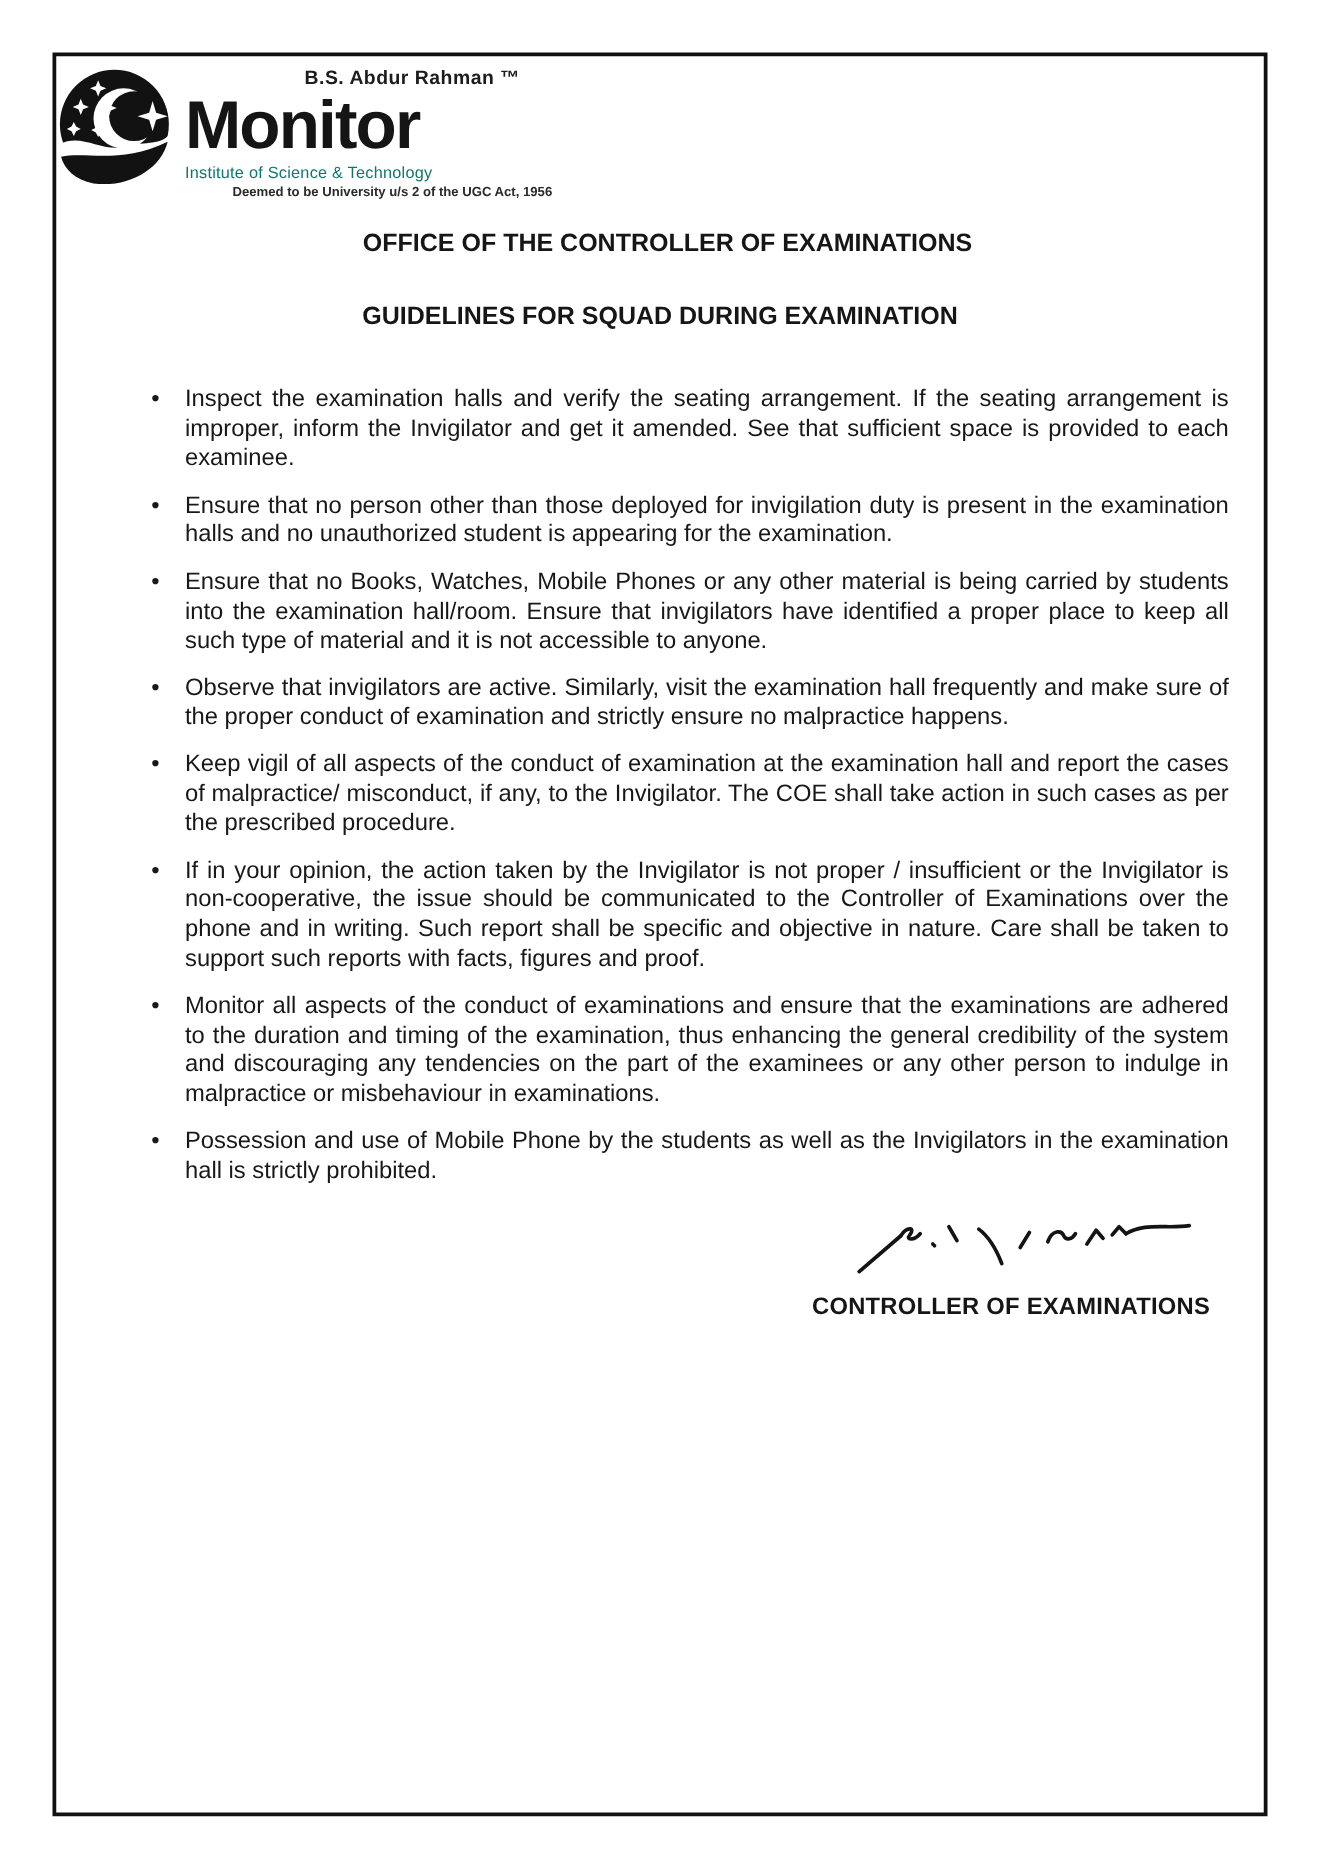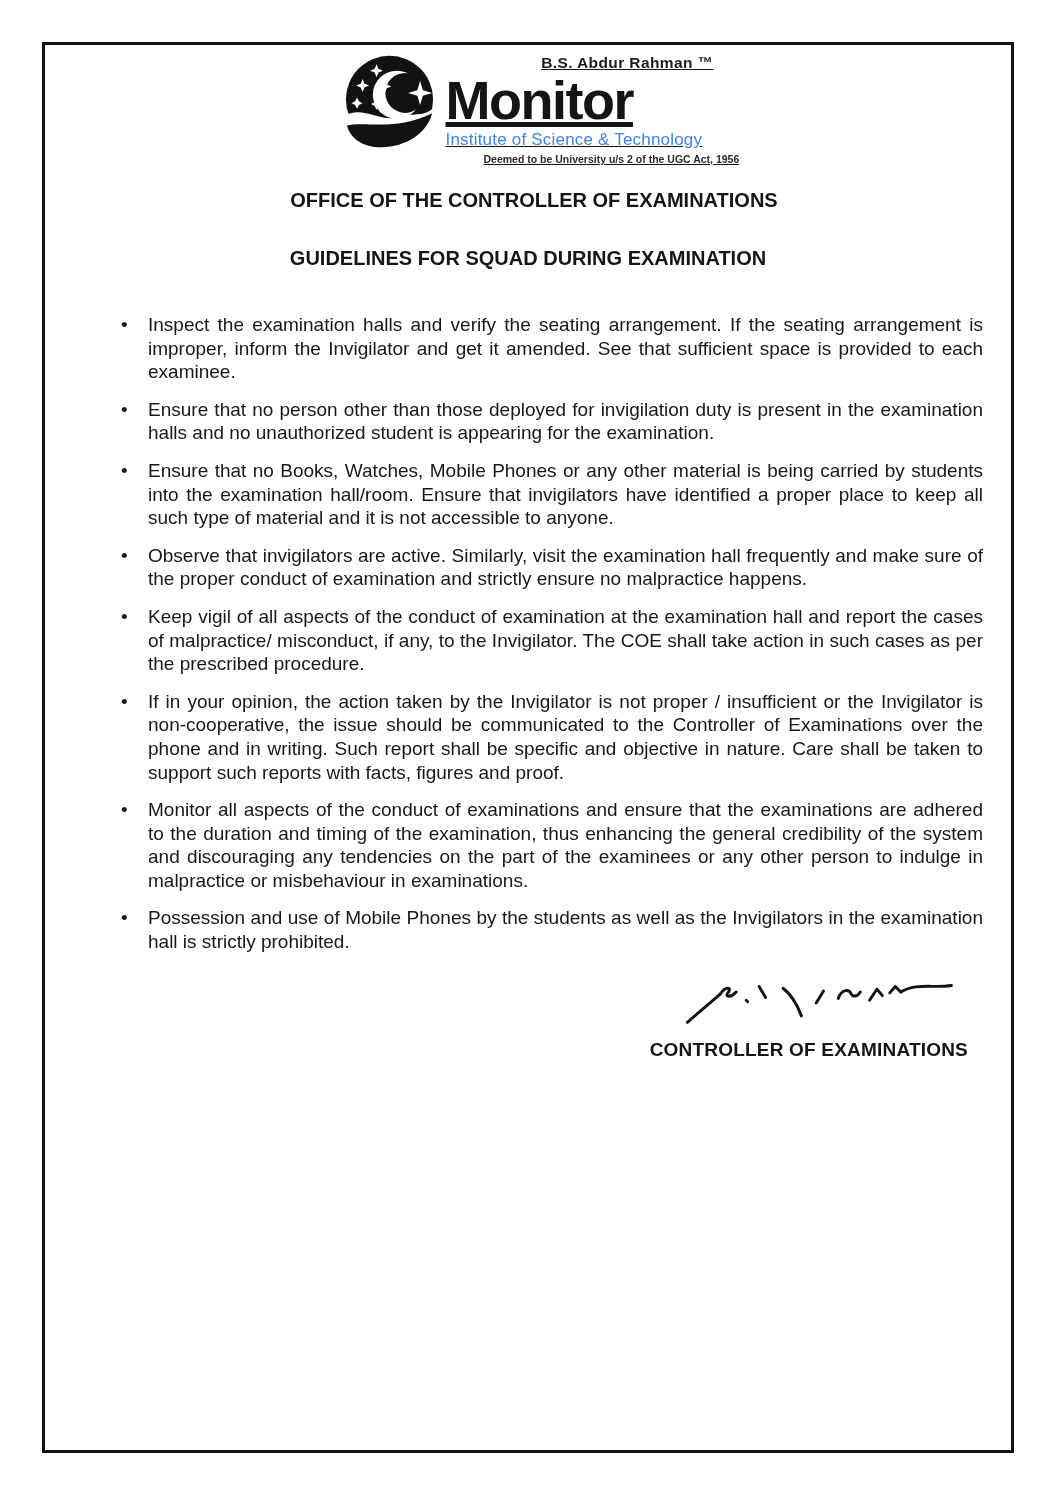--- a/index.html
+++ b/index.html
@@ -15,49 +15,47 @@
     left: 42px; top: 42px;
     width: 972px; height: 1411px;
     border: 3px solid #111;
     background: #fff;
     overflow: hidden;
   }
   
   .logo-row {
     margin-top: 9px;
     display: flex;
-    justify-content: center;
     align-items: flex-start;
     gap: 10px;
-    text-decoration: underline;
   }
   .emblem { width: 93px; height: 102px; flex: 0 0 auto; }
   .logo-text { width: 268px; }
   .tm-line {
     font-size: 15.5px;
     font-weight: 600;
     letter-spacing: 0.4px;
     text-align: right;
     color: #1c1c1c;
     margin-bottom: 1px;
     white-space: nowrap;
   }
   .brand {
     font-size: 54px;
     font-weight: 700;
     letter-spacing: -1.5px;
     line-height: 1.0;
     color: #151515;
   }
   .institute-line {
-    font-size: 17px;
+    font-size: 13px;
     font-weight: 500;
     letter-spacing: 0.2px;
     margin-top: 3px;
-    color: #3b82f6;
+    color: #0f766e;
     white-space: nowrap;
   }
   .deemed-line {
     font-size: 10.5px;
     font-weight: 700;
     margin-top: 3px;
     padding-left: 38px;
     color: #2a2a2a;
     white-space: nowrap;
   }
@@ -149,21 +147,21 @@
   <h2 class="h-subject">GUIDELINES FOR SQUAD DURING EXAMINATION</h2>
 
   <ul class="guidelines">
     <li>Inspect the examination halls and verify the seating arrangement. If the seating arrangement is improper, inform the Invigilator and get it amended. See that sufficient space is provided to each examinee.</li>
     <li>Ensure that no person other than those deployed for invigilation duty is present in the examination halls and no unauthorized student is appearing for the examination.</li>
     <li>Ensure that no Books, Watches, Mobile Phones or any other material is being carried by students into the examination hall/room. Ensure that invigilators have identified a proper place to keep all such type of material and it is not accessible to anyone.</li>
     <li>Observe that invigilators are active. Similarly, visit the examination hall frequently and make sure of the proper conduct of examination and strictly ensure no malpractice happens.</li>
     <li>Keep vigil of all aspects of the conduct of examination at the examination hall and report the cases of malpractice/ misconduct, if any, to the Invigilator. The COE shall take action in such cases as per the prescribed procedure.</li>
     <li>If in your opinion, the action taken by the Invigilator is not proper / insufficient or the Invigilator is non-cooperative, the issue should be communicated to the Controller of Examinations over the phone and in writing. Such report shall be specific and objective in nature. Care shall be taken to support such reports with facts, figures and proof.</li>
     <li>Monitor all aspects of the conduct of examinations and ensure that the examinations are adhered to the duration and timing of the examination, thus enhancing the general credibility of the system and discouraging any tendencies on the part of the examinees or any other person to indulge in malpractice or misbehaviour in examinations.</li>
-    <li>Possession and use of Mobile Phones by the students as well as the Invigilators in the examination hall is strictly prohibited.</li>
+    <li>Possession and use of Mobile Phone by the students as well as the Invigilators in the examination hall is strictly prohibited.</li>
   </ul>
 
   <div class="signature-block">
     <svg class="sig-svg" viewBox="0 0 300 50" aria-hidden="true">
       <g stroke="#141414" stroke-width="3.2" fill="none" stroke-linecap="round" stroke-linejoin="round">
         <path d="M8 46 L44 15"></path>
         <path d="M44 15 C 50 6, 57 8, 52 14 C 48 19, 56 19, 61 13"></path>
         <path d="M72 22 L73.5 23.5"></path>
         <path d="M86 7 L93 19"></path>
         <path d="M112 9 C 120 15, 127 26, 132 39"></path>

